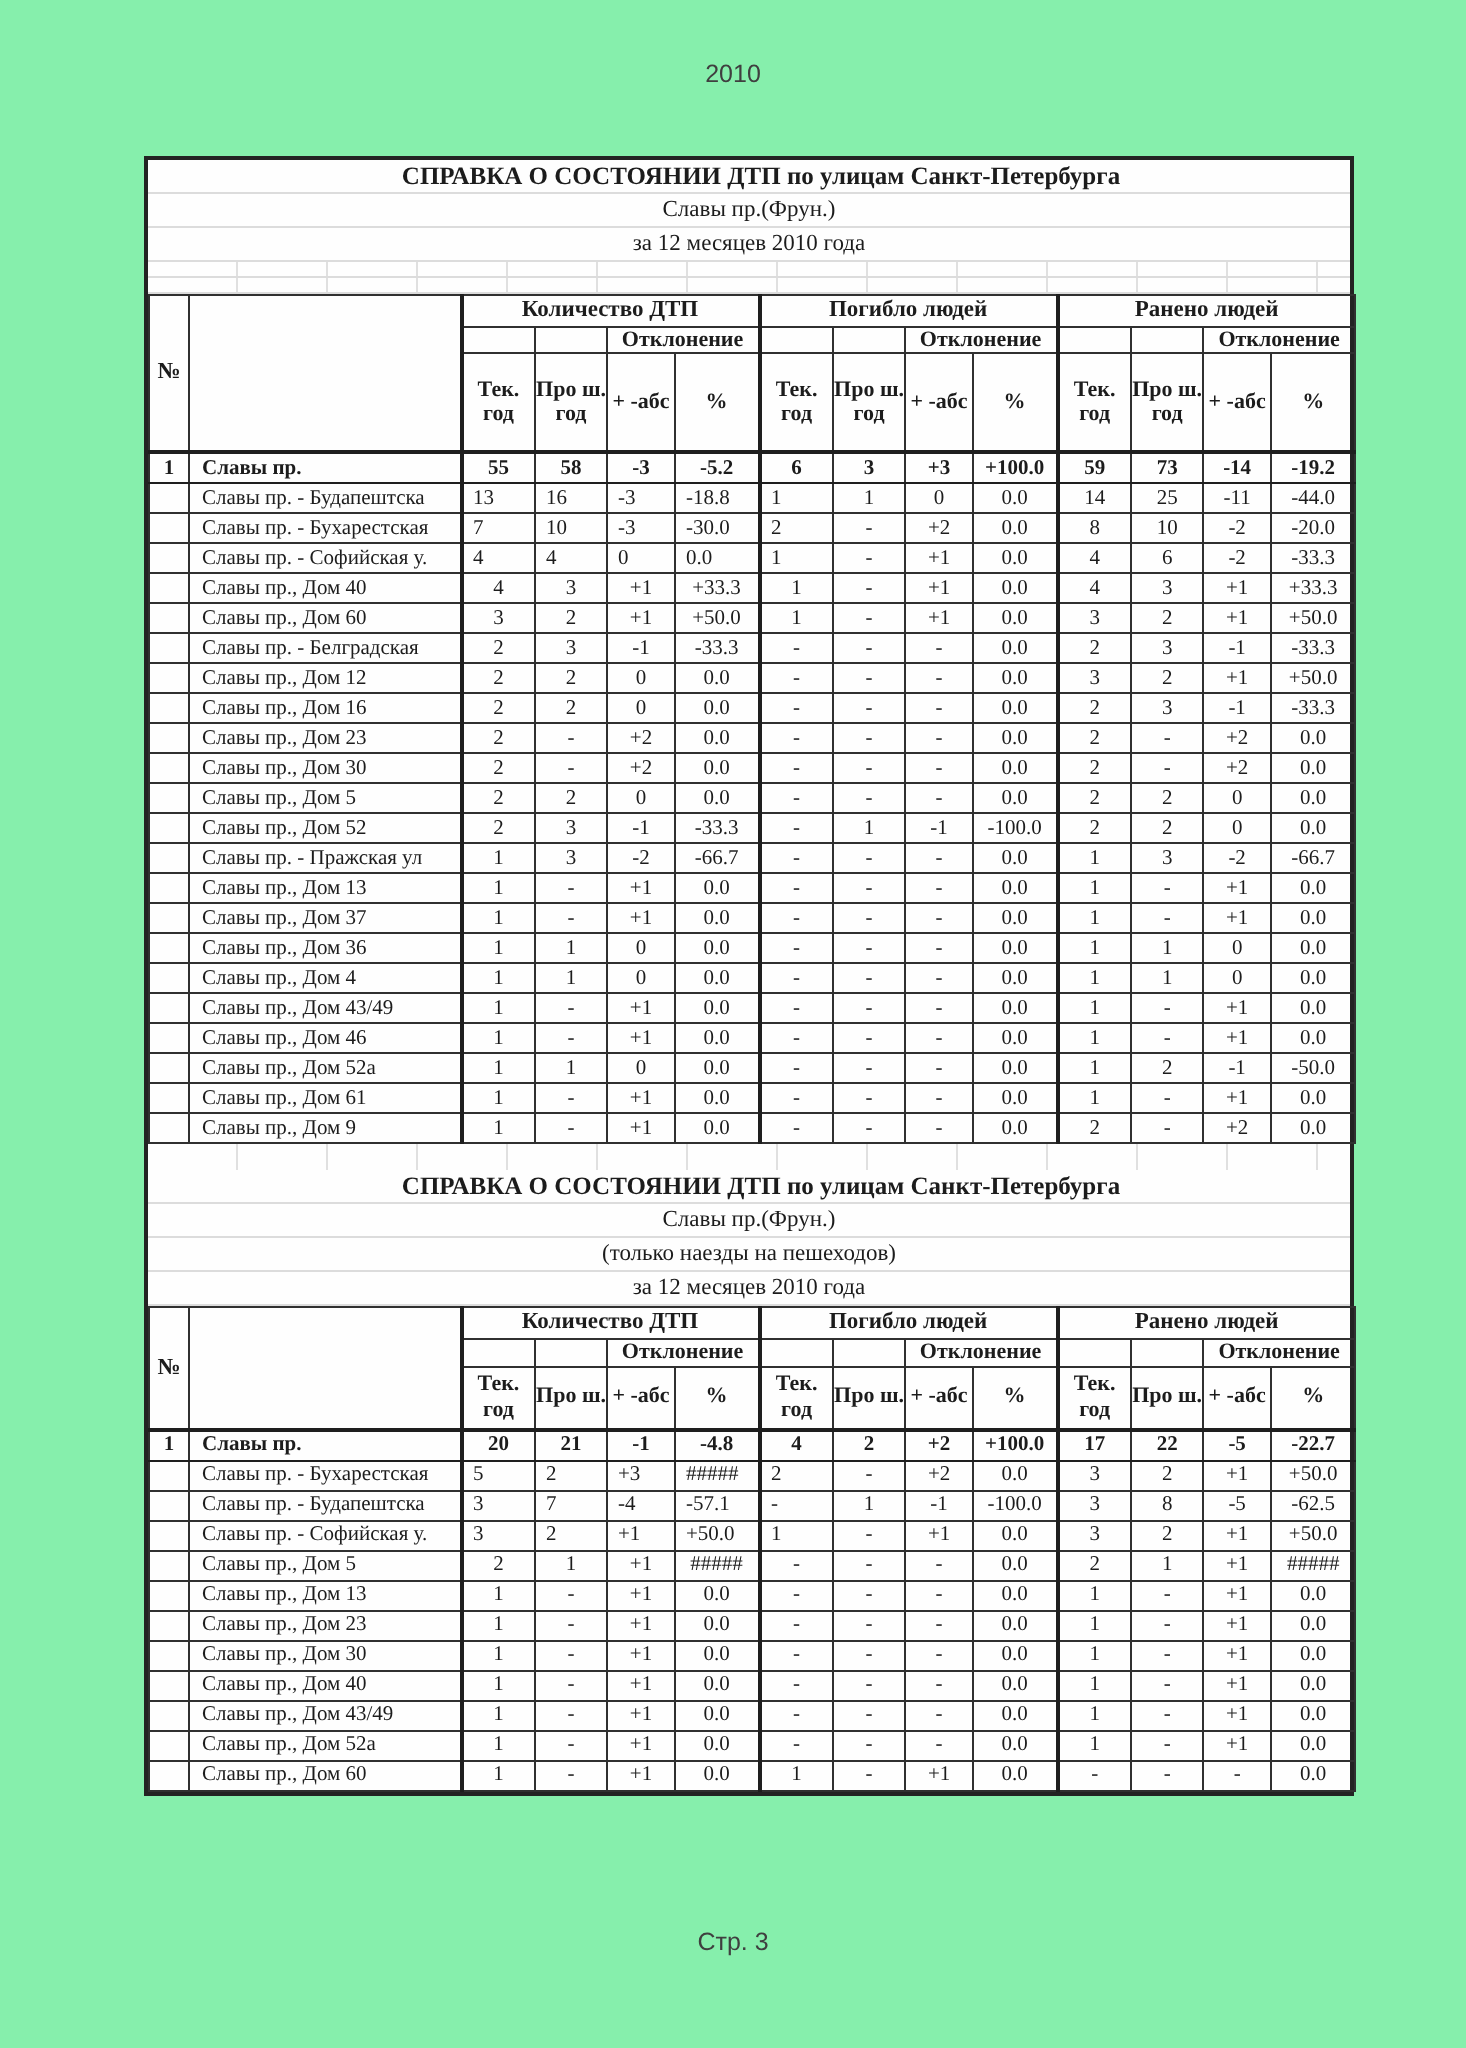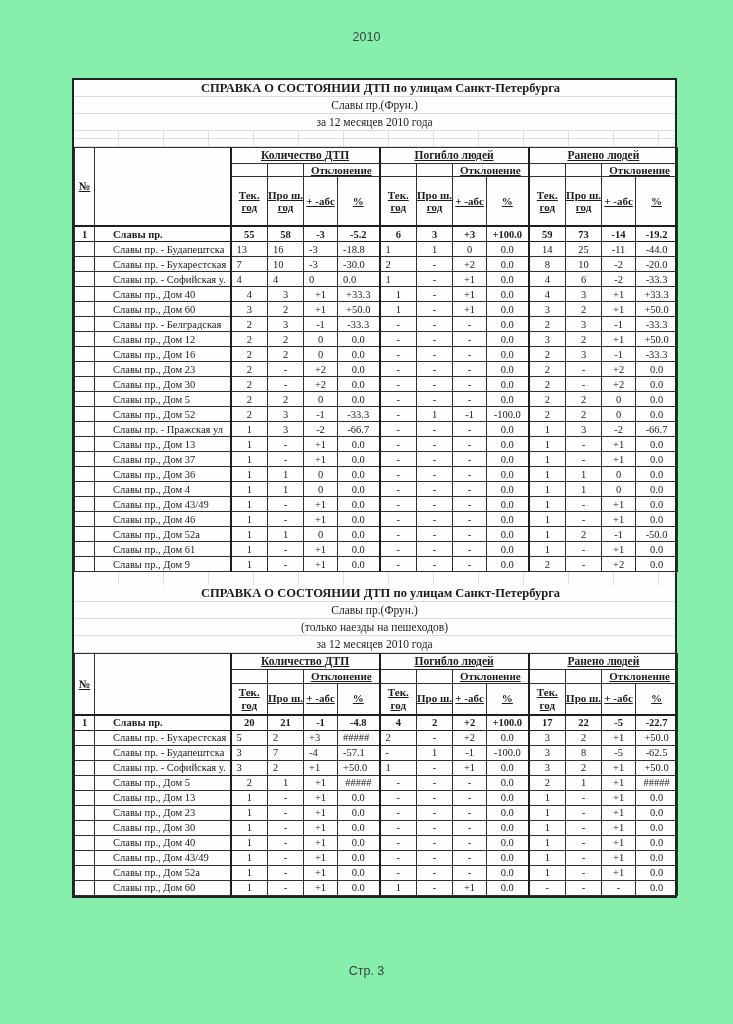--- a/index.html
+++ b/index.html
@@ -13,28 +13,28 @@
   
   .trow{height:16px;line-height:16px;text-align:center;border-bottom:1px solid #dcdcdc;
         font-size:11.5px;overflow:hidden;white-space:nowrap;}
   .tmain{font-weight:bold;font-size:12.5px;padding-left:12px;}
   .grid-spacer{height:7px;border-bottom:1px solid #dcdcdc;
         background:repeating-linear-gradient(90deg,transparent 0 44px,#e0e0e0 44px 45px);}
   .between{height:13px;border-bottom:0;}
   
   table.rpt{border-collapse:collapse;table-layout:fixed;width:100%;}
   .rpt th,.rpt td{border:1px solid #303030;padding:0;text-align:center;overflow:hidden;}
-  .rpt thead th{font-weight:bold;white-space:normal;line-height:1.12;font-size:11px;text-decoration:underline;}
+  .rpt thead th{font-weight:bold;white-space:normal;line-height:1.12;font-size:11px;}
   .rpt tr.ghead th{height:15px;font-size:11.5px;white-space:nowrap;}
   .rpt tr.dev th{height:12px;}
   section[data-table="0"] .sub th{height:48px;}
   section[data-table="1"] .sub th{height:30px;}
   .rpt .sub th{border-bottom:2px solid #1e1e1e;}
   .rpt tbody td{height:14px;font-size:10.5px;white-space:nowrap;}
-  .rpt td.name{text-align:left;padding-left:18px;}
+  .rpt td.name{text-align:left;padding-left:6px;}
   .rpt .gs{border-left:2px solid #1e1e1e;}
   .rpt tr.b td{font-weight:bold;border-top:2px solid #1e1e1e;border-bottom:1.5px solid #1e1e1e;}
   .rpt td.la{text-align:left;padding-left:5px;}
 </style>
 </head>
 <body>
 
 <div class="page">
   <div class="year">2010</div>
   <div class="sheet">

